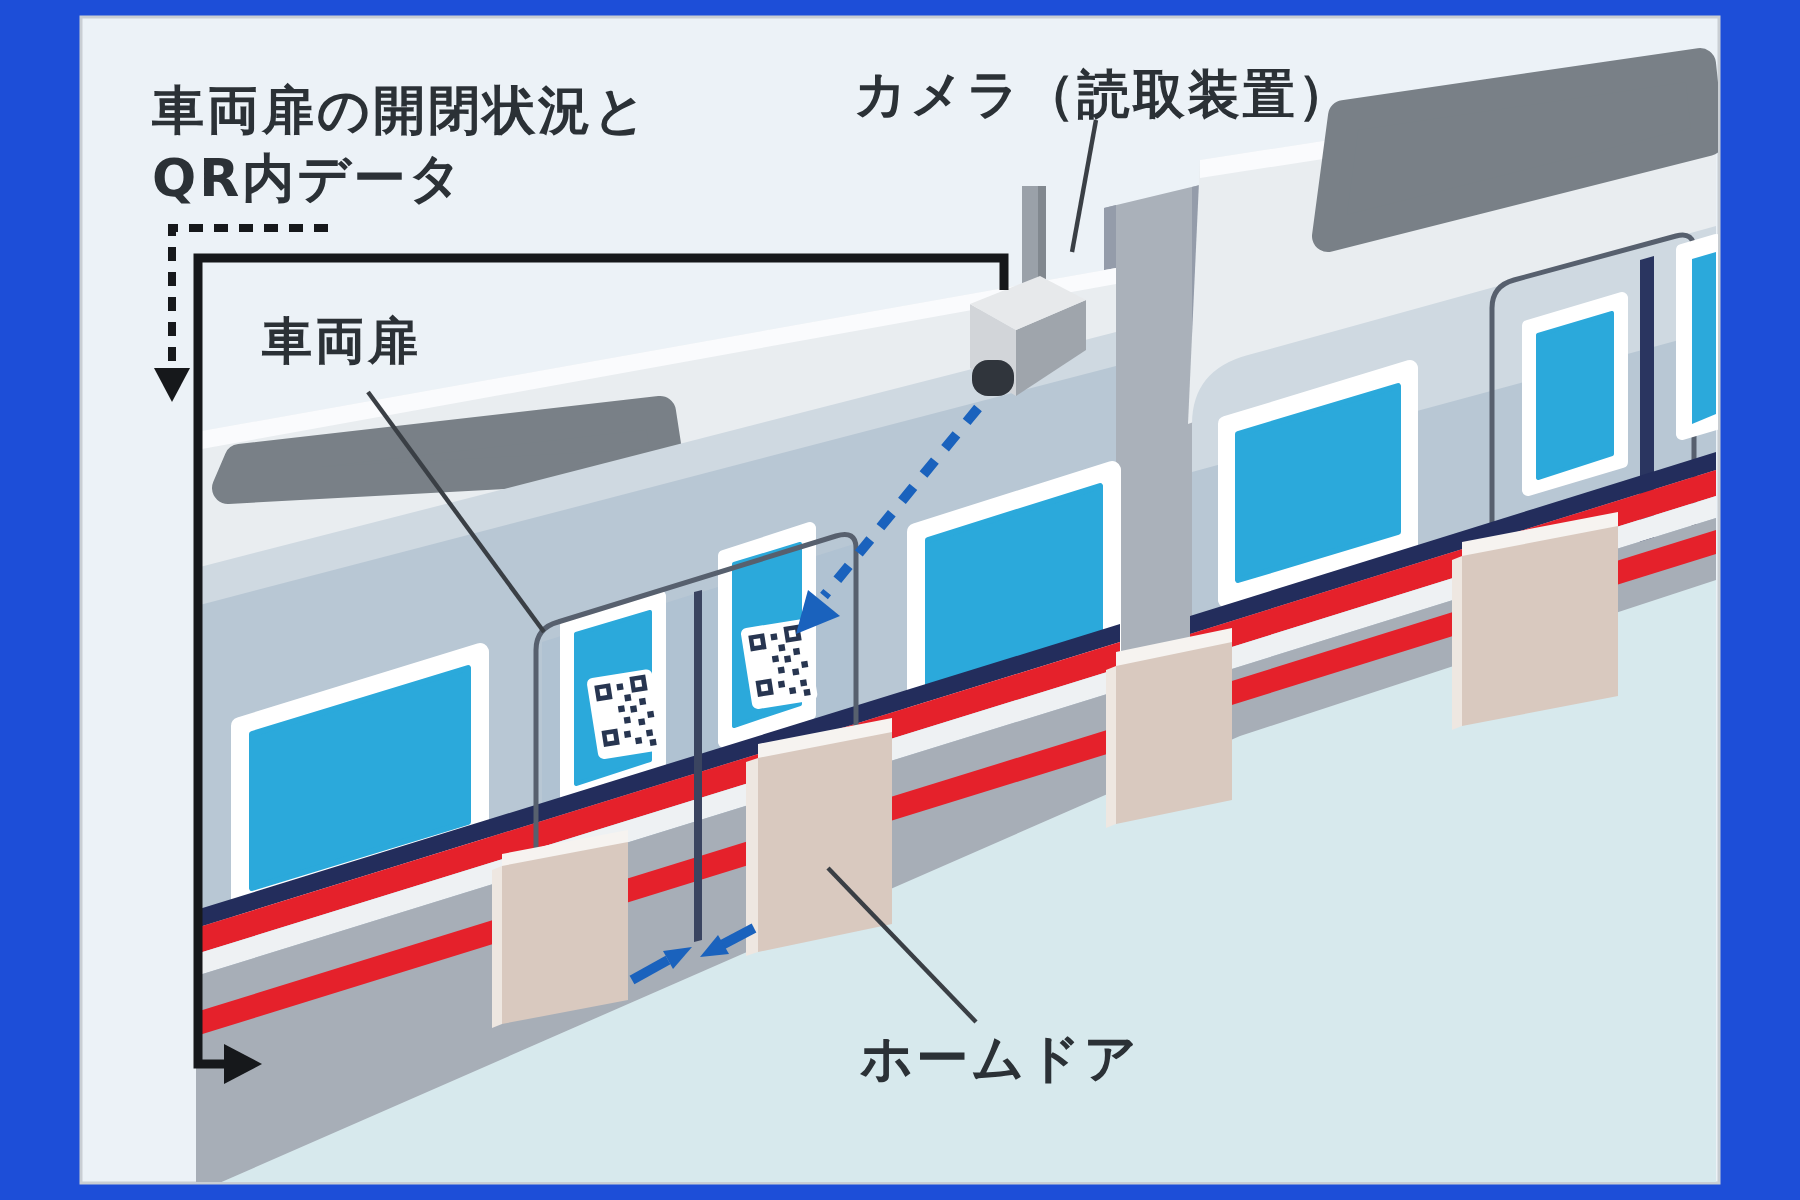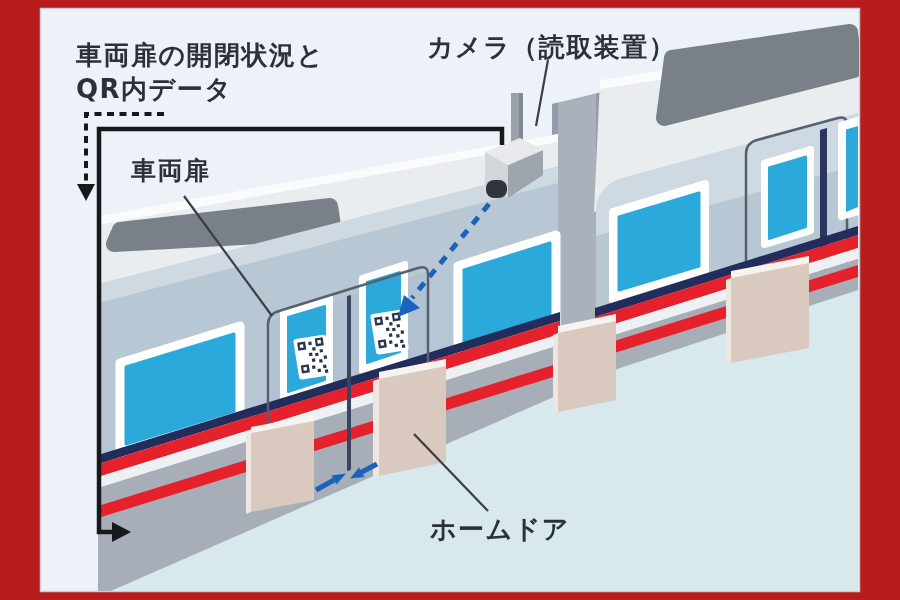--- a/index.html
+++ b/index.html
@@ -1,16 +1,16 @@
 <!DOCTYPE html>
 <html><head>
 <meta charset="utf-8">
 <style>
   html,body{margin:0;padding:0;background:#ffffff;}
-  .stage{position:relative;width:900px;height:600px;background:#b91c1c;overflow:hidden;
+  .stage{position:relative;width:900px;height:600px;background:#1d4ed8;overflow:hidden;
          font-family:"DejaVu Sans","Liberation Sans",sans-serif;}
   svg{position:absolute;left:0;top:0;}
   text{font-family:"DejaVu Sans","Liberation Sans",sans-serif;font-weight:600;fill:#2b3136;}
   .t-big{font-size:26px;letter-spacing:1.5px;}
   .t-mid{font-size:25px;letter-spacing:1.5px;}
 </style>
 </head>
 <body>
 
 <div class="stage">

